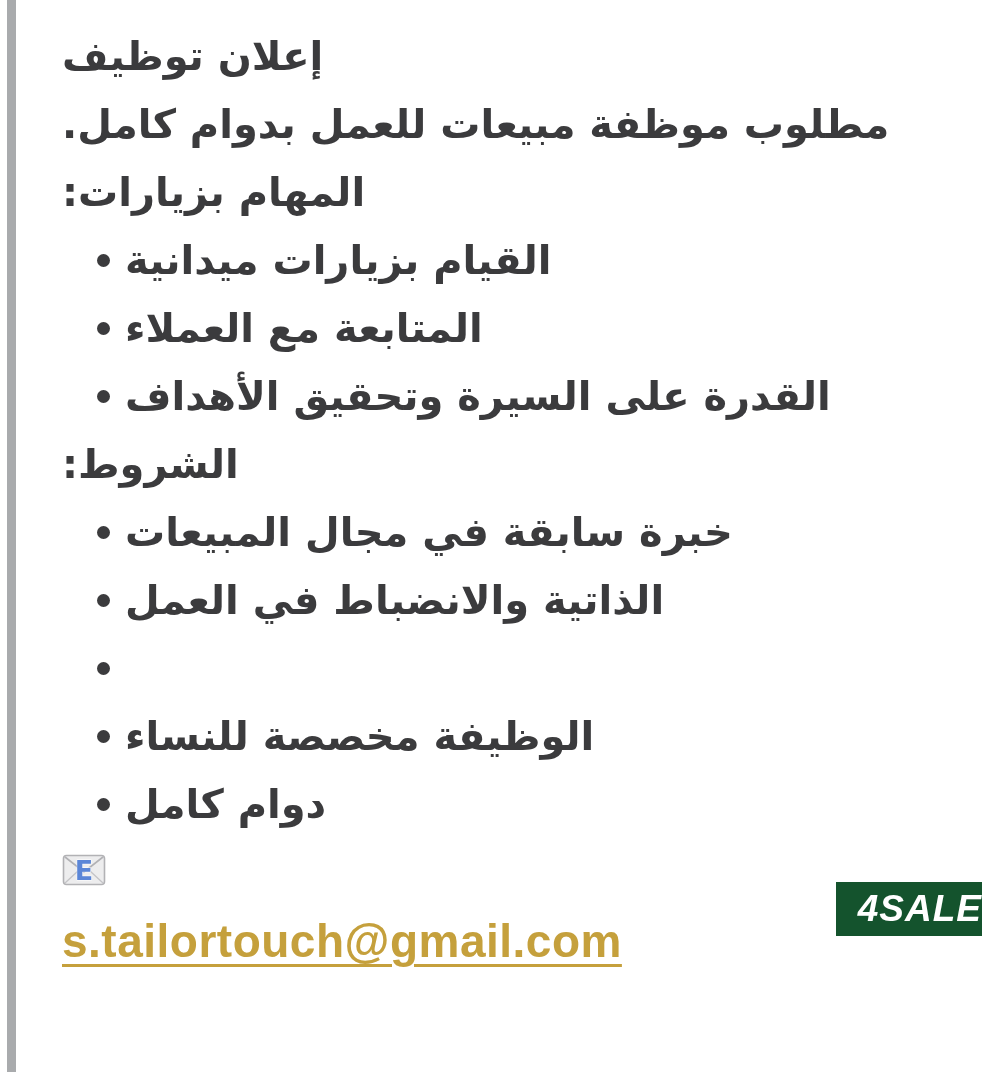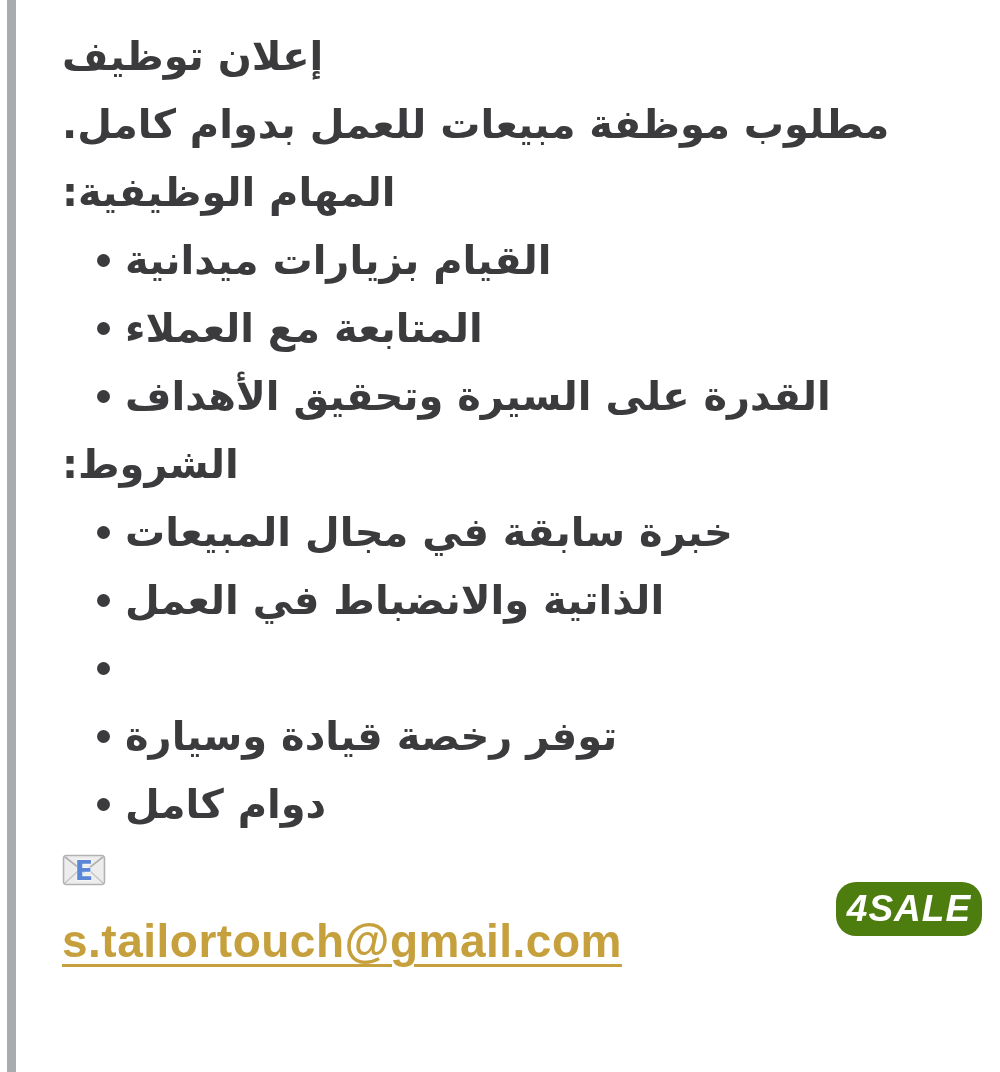--- a/index.html
+++ b/index.html
@@ -59,23 +59,23 @@
     text-decoration-thickness:3px;
     text-underline-offset:7px;
     letter-spacing:0.5px;
     cursor:pointer;
   }
 
   .logo {
     position:absolute;
     right:18px; bottom:20px;
     width:146px; height:54px;
-    background:#4d7c0f;
-    border-radius:20px;
-    display:flex; align-items:center; justify-content:center;
+    background:#14532d;
+    border-radius:0;
+    display:flex; align-items:center; justify-content:flex-end;
   }
   .logo span {
     font-family:"Liberation Sans", sans-serif;
     color:#ffffff;
     font-size:37px;
     font-weight:800;
     font-style:italic;
     letter-spacing:1px;
   }
 </style>
@@ -90,21 +90,21 @@
 
     <div class="line">
       <span class="txt" dir="rtl">إعلان توظيف</span>
     </div>
 
     <div class="line">
       <span class="txt" dir="rtl">مطلوب موظفة مبيعات للعمل بدوام كامل.</span>
     </div>
 
     <div class="line">
-      <span class="txt" dir="rtl">المهام الوظيفية:</span>
+      <span class="txt" dir="rtl">المهام بزيارات:</span>
     </div>
 
     <div class="line bullet">
       <span class="dot"></span>
       <span class="txt" dir="rtl">القيام بزيارات ميدانية</span>
     </div>
     <div class="line bullet">
       <span class="dot"></span>
       <span class="txt" dir="rtl">المتابعة مع العملاء</span>
     </div>
@@ -123,21 +123,21 @@
     </div>
     <div class="line bullet">
       <span class="dot"></span>
       <span class="txt" dir="rtl">الذاتية والانضباط في العمل</span>
     </div>
     <div class="line bullet">
       <span class="dot"></span>
     </div>
     <div class="line bullet">
       <span class="dot"></span>
-      <span class="txt" dir="rtl">توفر رخصة قيادة وسيارة</span>
+      <span class="txt" dir="rtl">الوظيفة مخصصة للنساء</span>
     </div>
     <div class="line bullet">
       <span class="dot"></span>
       <span class="txt" dir="rtl">دوام كامل</span>
     </div>
 
     <div class="line contact-line">
       <span class="envelope-wrap">
         <svg width="44" height="34" viewBox="0 0 44 34">
           <rect x="1.5" y="3.5" width="41" height="29" rx="3" fill="#ededee" stroke="#b2b2b5" stroke-width="1.6"></rect>

